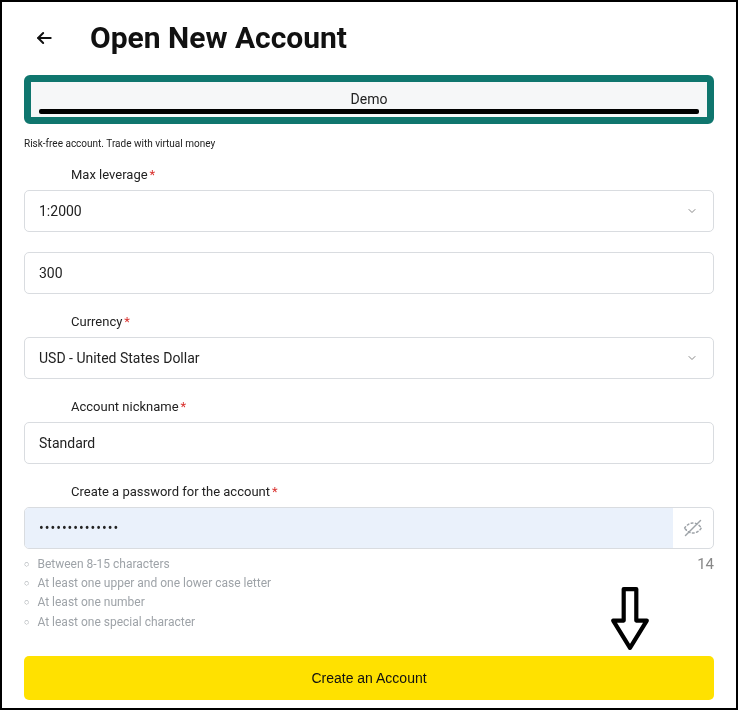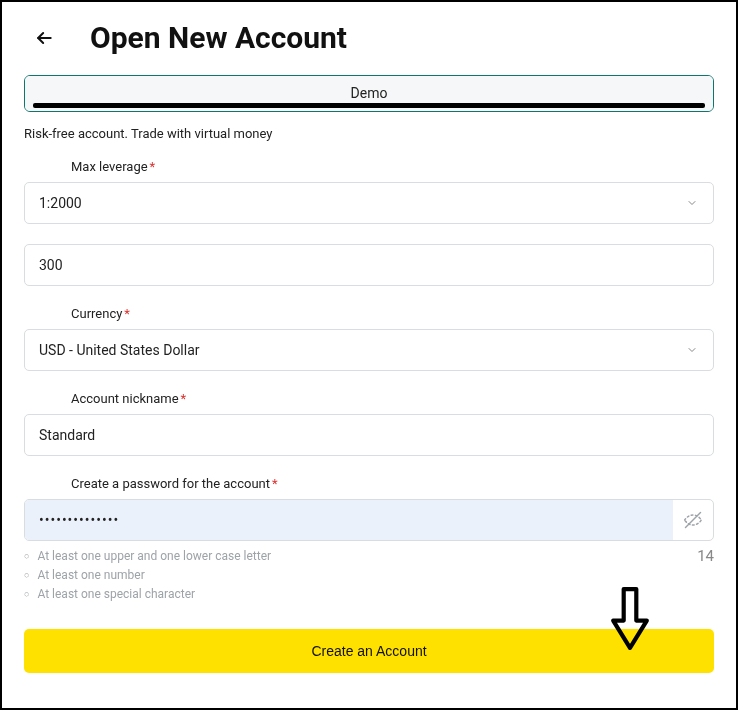--- a/index.html
+++ b/index.html
@@ -26,21 +26,21 @@
     cursor:pointer;
     margin-left: 8px;
   }
   .title {
     font-size: 30px;
     font-weight: 700;
     color: #111;
   }
   .tabs {
     display: flex;
-    border: 1px solid #0f766e;
+    border: 7px solid #0f766e;
     border-radius: 6px;
     overflow: hidden;
     margin-bottom: 4px;
   }
   .tab {
     flex: 1;
     text-align: center;
     padding: 9px 0 10px 0;
     font-size: 14px;
     color: #222;
@@ -52,21 +52,21 @@
     background: #f6f7f8;
   }
   .tab-underline {
     position: absolute;
     left: 8px; right: 8px; bottom: 3px;
     height: 5px;
     background: #000;
     border-radius: 2px;
   }
   .subtitle {
-    font-size: 13px;
+    font-size: 10px;
     color: #222;
     margin: 14px 0 18px 0;
   }
   .field-group { margin-bottom: 20px; }
   .field-label {
     font-size: 13px;
     color: #222;
     margin-bottom: 8px;
     margin-left: 47px;
   }
@@ -234,20 +234,21 @@
     <input class="pw-input" type="text" value="••••••••••••••" style="">
     <div class="eye-btn">
       <svg width="20" height="20" viewBox="0 0 24 24" fill="none" stroke="#9ea3a8" stroke-width="1.8" stroke-linecap="round" stroke-linejoin="round">
         <path d="M2 12s3.5-6 10-6 10 6 10 6-3.5 6-10 6S2 12 2 12z" stroke-dasharray="2 3"></path>
         <line x1="3" y1="21" x2="21" y2="3"></line>
       </svg>
     </div>
   </div>
   <div class="hints-row">
     <ul class="hints">
+      <li>Between 8-15 characters</li>
       <li>At least one upper and one lower case letter</li>
       <li>At least one number</li>
       <li>At least one special character</li>
     </ul>
     <div class="pw-count">14</div>
   </div>
 </div>
 
 <button class="create-btn">
   <span>Create an Account</span>

